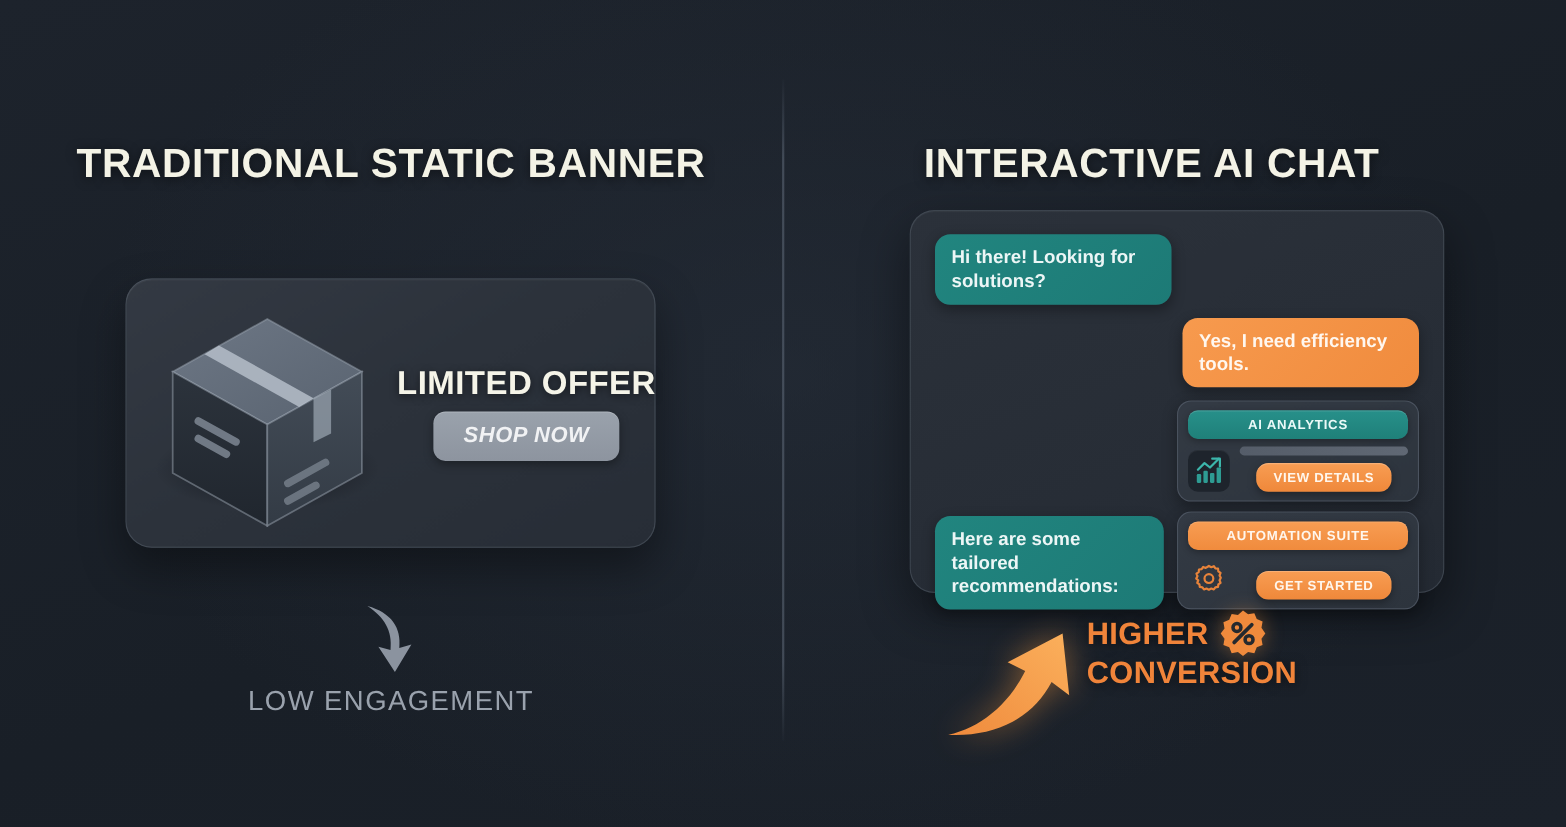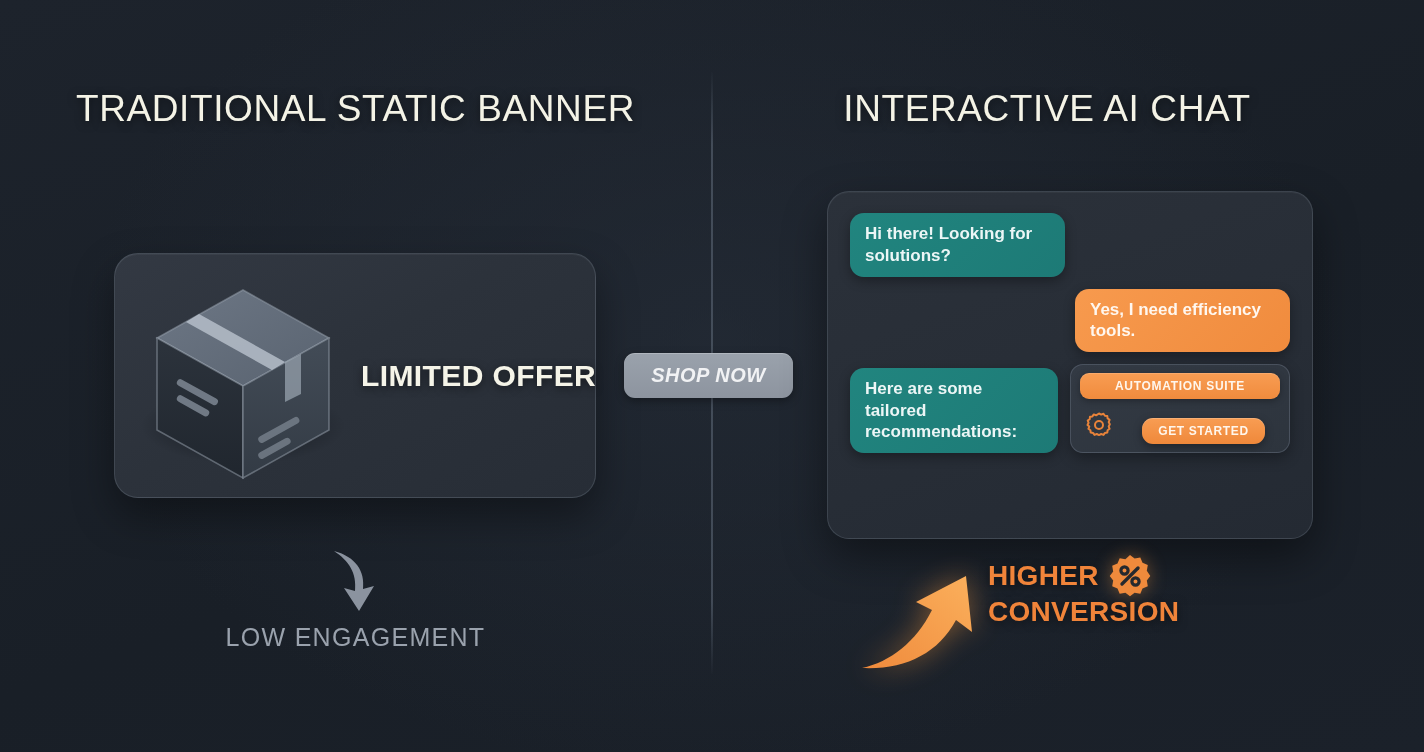--- a/index.html
+++ b/index.html
@@ -19,40 +19,41 @@
   .divider {
     position:absolute; left:711px; top:72px; width:2px; height:602px;
     background:linear-gradient(180deg, rgba(110,122,138,0.02) 0%, rgba(110,122,138,0.45) 12%,
       rgba(110,122,138,0.45) 88%, rgba(110,122,138,0.02) 100%);
     border-radius:2px;
   }
 
   
   .col-title {
     position:absolute; text-align:center;
-    font-size:37px; font-weight:normal; letter-spacing:0.6px;
+    font-size:37px; font-weight:bold; letter-spacing:0.6px;
     color:#f4f3e6; text-shadow:0 2px 10px rgba(0,0,0,0.55);
     white-space:nowrap;
+    margin-top:40px;
   }
   #titleLeft  { left:0;   top:88px; width:711px; }
   #titleRight { left:713px; top:88px; width:668px; }
 
   
   .banner-card {
     position:absolute; left:114px; top:253px; width:482px; height:245px;
     background:linear-gradient(150deg,#333943 0%,#2c323b 45%,#272d36 100%);
     border:1px solid rgba(150,162,178,0.22);
     border-radius:24px;
     box-shadow:0 18px 40px rgba(0,0,0,0.38), inset 0 1px 0 rgba(255,255,255,0.045);
     display:flex; align-items:center;
   }
   .box-wrap { position:relative; width:228px; height:220px; margin-left:18px; flex:none; }
   .box-wrap svg { position:absolute; left:0; top:0; }
-  .banner-text { flex:1; display:flex; flex-direction:row;
-    align-items:center; justify-content:center; gap:28px; padding-right:14px; }
+  .banner-text { flex:1; display:flex; flex-direction:column;
+    align-items:center; justify-content:center; gap:8px; padding-right:14px; }
   .limited-offer {
     font-size:30px; font-weight:bold; letter-spacing:0.4px; color:#f5f4e8;
     text-shadow:0 2px 8px rgba(0,0,0,0.5); white-space:nowrap;
   }
   .shop-now {
     background:linear-gradient(180deg,#9aa2ac 0%,#8d949f 100%);
     color:#f1f2f4; font-size:20px; font-weight:bold; letter-spacing:0.5px;
     padding:11px 27px; border-radius:11px; border:none;
     box-shadow:0 3px 9px rgba(0,0,0,0.35), inset 0 1px 0 rgba(255,255,255,0.22);
     white-space:nowrap; font-family:inherit; cursor:default;font-style:italic;
@@ -207,20 +208,39 @@
       <div class="bubble user">Yes, I need efficiency tools.</div>
     </div>
 
     <div class="row-rec">
       <div class="rec-left">
         <div class="bubble bot">Here are some tailored recommendations:</div>
       </div>
 
       <div class="cards">
 
+        <div class="rec-card">
+          <div class="card-head teal">AI ANALYTICS</div>
+          <div class="card-body">
+            <div class="icon-tile">
+              <svg width="26" height="26" viewBox="0 0 26 26">
+                <rect x="2" y="16" width="4" height="8" rx="1" fill="#2e9c93"></rect>
+                <rect x="8" y="13" width="4" height="11" rx="1" fill="#2e9c93"></rect>
+                <rect x="14" y="15" width="4" height="9" rx="1" fill="#2e9c93"></rect>
+                <rect x="20" y="10" width="4" height="14" rx="1" fill="#2e9c93"></rect>
+                <path d="M3 12 L9 6 L14 10 L22 2" fill="none" stroke="#3cb6ab" stroke-width="2" stroke-linecap="round" stroke-linejoin="round"></path>
+                <path d="M16 2 L23 2 L23 9" fill="none" stroke="#3cb6ab" stroke-width="2" stroke-linecap="round" stroke-linejoin="round"></path>
+              </svg>
+            </div>
+            <div class="body-right">
+              <div class="placeholder-bar"></div>
+              <button class="pill-btn">VIEW DETAILS</button>
+            </div>
+          </div>
+        </div>
 
         <div class="rec-card">
           <div class="card-head orange">AUTOMATION SUITE</div>
           <div class="card-body">
             <div class="gear-slot">
               <svg width="30" height="30" viewBox="0 0 30 30">
                 <path d="M15 3.5 l2.2 1.1 2.3-.9 1.4 2 2.4.3 .3 2.4 2 1.4-.9 2.3 1.1 2.2-1.1 2.2
                          .9 2.3-2 1.4-.3 2.4-2.4 .3-1.4 2-2.3-.9-2.2 1.1-2.2-1.1-2.3 .9-1.4-2-2.4-.3
                          -.3-2.4-2-1.4 .9-2.3L3.5 15l1.1-2.2-.9-2.3 2-1.4 .3-2.4 2.4-.3 1.4-2 2.3 .9Z" fill="none" stroke="#e8833a" stroke-width="2" stroke-linejoin="round"></path>
                 <circle cx="15" cy="15" r="4" fill="none" stroke="#e8833a" stroke-width="2"></circle>

